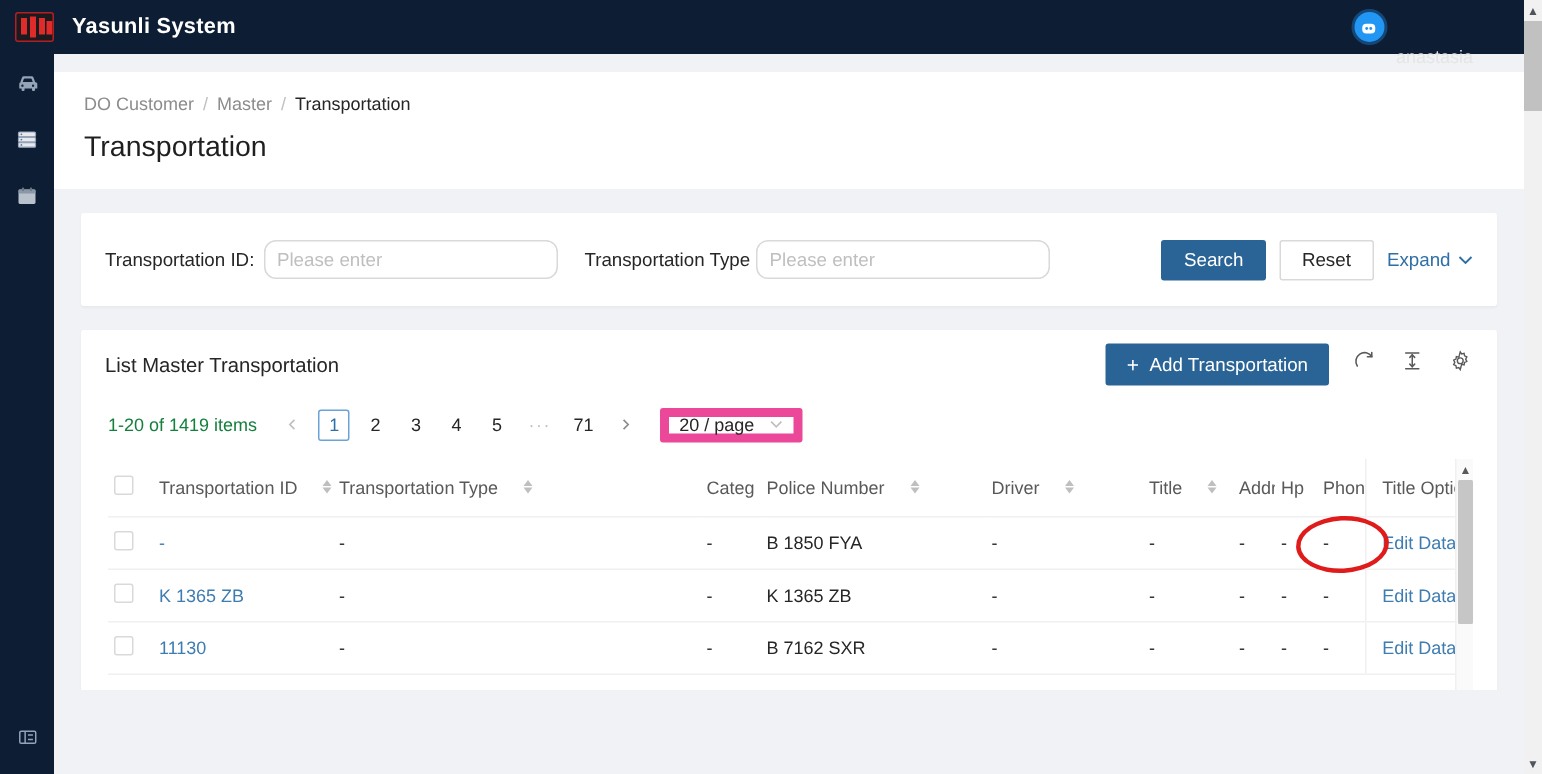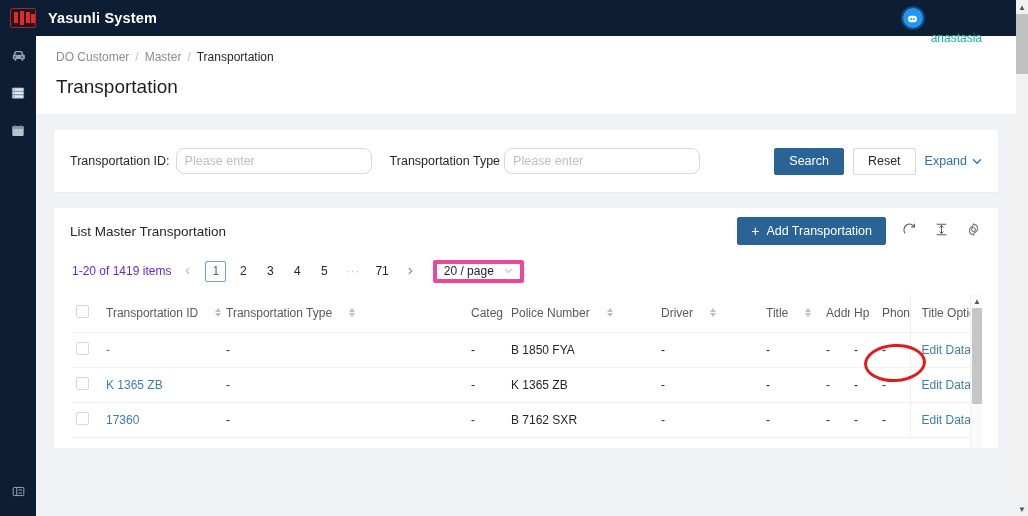--- a/index.html
+++ b/index.html
@@ -36,38 +36,38 @@
   .topbar-right {
     margin-left: auto; display: flex; align-items: center; gap: 8px;
     margin-right: 34px;
   }
   .avatar {
     width: 20px; height: 20px; border-radius: 50%;
     background: #2196f3; display: flex; align-items: center; justify-content: center;
     box-shadow: 0 0 0 2px rgba(33,150,243,.35);
   }
   .avatar svg { display: block; }
-  .user-name { color: #14b8a6; font-size: 12px; margin-top: 40px; }
+  .user-name { color: #e5e5e5; font-size: 12px; margin-top: 40px; }
 
   
   .sidebar {
     position: absolute; top: 36px; left: 0; width: 36px; height: 480px;
     background: #0d1d33; z-index: 30;
   }
   .side-item {
     width: 36px; height: 38px; display: flex; align-items: center; justify-content: center;
     cursor: pointer;
   }
   .side-item svg { display: block; }
   .side-collapse { position: absolute; bottom: 10px; left: 0; width: 36px; height: 30px;
     display: flex; align-items: center; justify-content: center; cursor: pointer; }
 
   
   .content {
-    position: absolute; top: 36px; left: 36px; width: 980px; height: 412px;
+    position: absolute; top: 48px; left: 36px; width: 980px; height: 412px;
     background: #f0f2f5; overflow: hidden;
   }
   .page-head { background: #ffffff; padding: 14px 20px 16px 20px; }
   .crumbs { font-size: 12px; color: #8c8c8c; display: flex; gap: 6px; align-items: center; }
   .crumbs .sep { color: #bfbfbf; }
   .crumbs .cur { color: #262626; }
   .crumbs a { color: #8c8c8c; text-decoration: none; cursor: pointer; }
   .page-title { font-size: 19px; color: #1f1f1f; margin-top: 12px; font-weight: normal; }
 
   .panel {
@@ -102,31 +102,31 @@
   .list-panel { margin-bottom: 0; padding-bottom: 0; height: 300px; overflow: hidden; position: relative; }
   .list-head { display: flex; align-items: center; height: 46px; padding: 0 16px; }
   .list-title { font-size: 13.5px; color: #262626; }
   .list-tools { margin-left: auto; display: flex; align-items: center; gap: 14px; }
   .icon-btn { width: 18px; height: 18px; display: flex; align-items: center; justify-content: center; cursor: pointer; }
   .btn-add { background: #2a6496; color: #fff; border: 1px solid #2a6496; height: 28px; padding: 0 13px; gap: 7px; }
   .btn-add .plus { font-size: 14px; line-height: 1; }
 
   
   .pager { display: flex; align-items: center; gap: 7px; padding: 0 16px 0 18px; height: 34px; }
-  .pager-info { font-size: 12px; color: #6d28d9; }
+  .pager-info { font-size: 12px; color: #15803d; margin-right: 7px; }
   .pg {
     min-width: 20px; height: 21px; border-radius: 2px; font-size: 12px; color: #262626;
     display: inline-flex; align-items: center; justify-content: center; padding: 0 4px; cursor: pointer;
   }
   .pg.box { border: 1px solid #d9d9d9; min-width: 21px; }
   .pg.active { border: 1px solid #6ba3d6; color: #2f6fa7; }
   .pg.arrow { color: #bfbfbf; }
   .pg.dots { color: #bfbfbf; letter-spacing: 1px; }
   .per-page {
-    margin-left: 6px; border: 4px solid #ec4899; border-radius: 2px; height: 23px;
+    margin-left: 6px; border: 6px solid #ec4899; border-radius: 2px; height: 23px;
     display: inline-flex; align-items: center; gap: 10px; padding: 0 7px;
     font-size: 12px; color: #262626; cursor: pointer;
   }
   .per-page .cv { color: #bfbfbf; font-size: 9px; }
 
   
   .tbl-wrap { position: relative; margin: 6px 16px 0 18px; height: 200px; overflow: hidden; }
   table { border-collapse: collapse; width: 946px; table-layout: fixed; }
   thead th {
     font-size: 12px; color: #595959; font-weight: normal; text-align: left;
@@ -425,21 +425,21 @@
                 <td class="c-police">K 1365 ZB</td>
                 <td class="c-driver">-</td>
                 <td class="c-title">-</td>
                 <td class="c-addr">-</td>
                 <td class="c-hp">-</td>
                 <td class="c-phone">-</td>
                 <td class="c-opt sticky-opt"><span class="lnk">Edit Data</span></td>
               </tr>
               <tr>
                 <td class="c-sel"><span class="cbx"></span></td>
-                <td class="c-tid"><span class="lnk">17360</span></td>
+                <td class="c-tid"><span class="lnk">11130</span></td>
                 <td class="c-ttype">-</td>
                 <td class="c-cat">-</td>
                 <td class="c-police">B 7162 SXR</td>
                 <td class="c-driver">-</td>
                 <td class="c-title">-</td>
                 <td class="c-addr">-</td>
                 <td class="c-hp">-</td>
                 <td class="c-phone">-</td>
                 <td class="c-opt sticky-opt"><span class="lnk">Edit Data</span></td>
               </tr>

